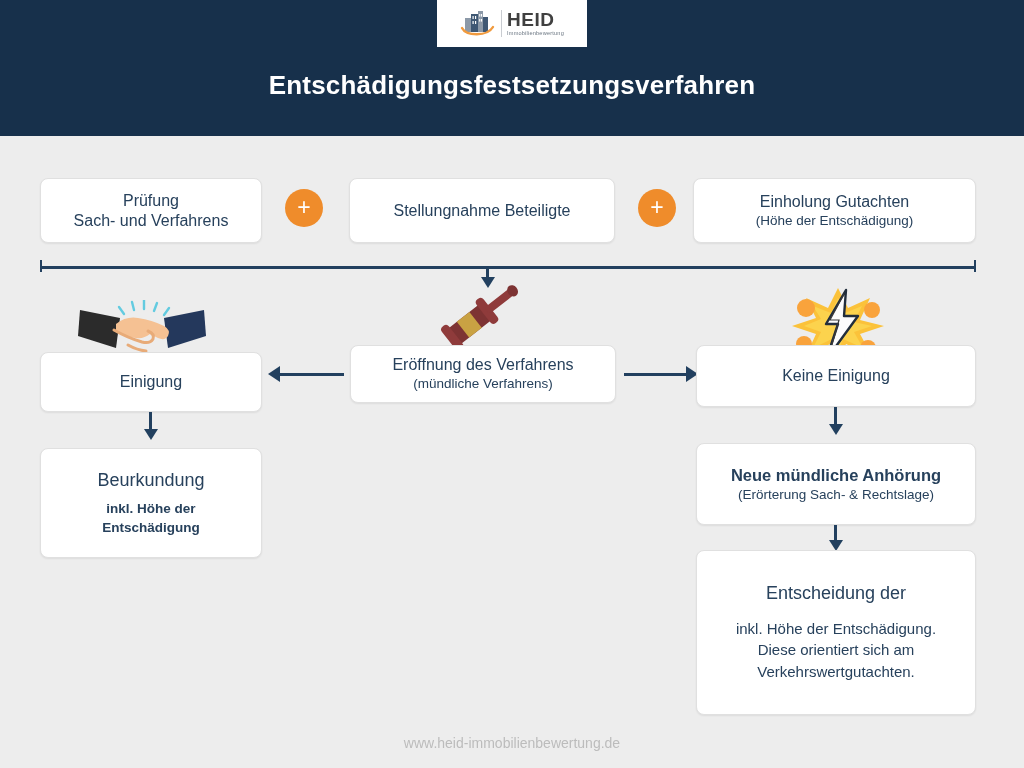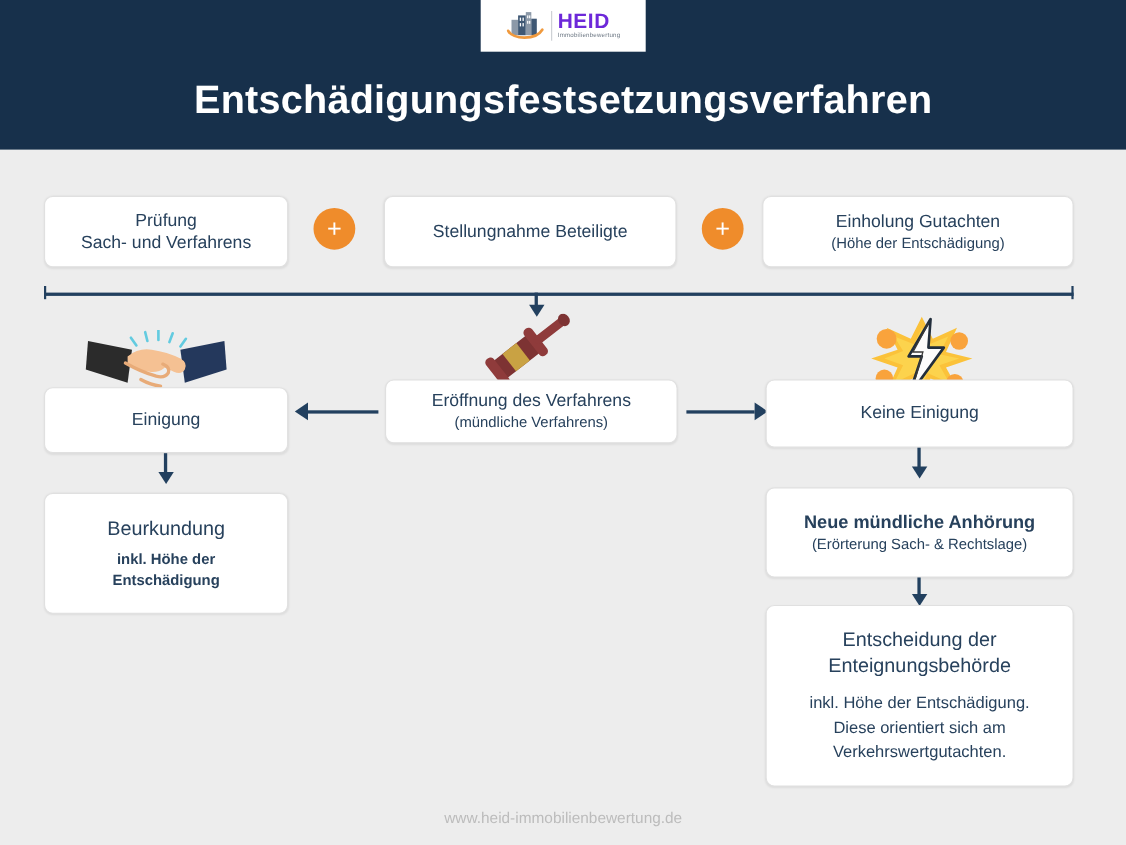--- a/index.html
+++ b/index.html
@@ -17,25 +17,25 @@
     background: #17304b;
   }
   .logo-plate {
     position: absolute; left: 437px; top: 0px; width: 150px; height: 47px;
     background: #ffffff; display: flex; align-items: center; justify-content: center;
   }
   .logo-inner { display: flex; align-items: center; gap: 5px; }
   .logo-mark { position: relative; width: 36px; height: 30px; }
   .logo-text { display: flex; flex-direction: column; align-items: flex-start;
                border-left: 1.5px solid #c9ccd1; padding-left: 5px; }
-  .logo-word { font-size: 19px; font-weight: bold; color: #6d28d9; letter-spacing: .5px; line-height: 1; }
+  .logo-word { font-size: 19px; font-weight: bold; color: #404040; letter-spacing: .5px; line-height: 1; }
   .logo-sub { font-size: 5.6px; color: #6c7783; letter-spacing: .2px; margin-top: 2px; line-height: 1; }
   .page-title {
     position: absolute; left: 0; top: 70px; width: 1024px; text-align: center;
-    color: #ffffff; font-size: 36px; font-weight: bold; letter-spacing: .2px;
+    color: #ffffff; font-size: 26px; font-weight: bold; letter-spacing: .2px;
   }
 
   
   .box {
     position: absolute; background: #ffffff; border: 1px solid #e0e0e0;
     border-radius: 8px; box-shadow: 0 1px 2px rgba(0,0,0,.07);
     display: flex; flex-direction: column; align-items: center; justify-content: center;
     color: #27415c; text-align: center; padding: 6px 10px;
   }
   .line1 { font-size: 16px; line-height: 1.25; }
@@ -218,21 +218,20 @@
   <div class="box" style="left:696px; top:443px; width:280px; height:82px;justify-content:center;">
     <div class="strong1">Neue mündliche Anhörung</div>
     <div class="line2">(Erörterung Sach- &amp; Rechtslage)</div>
   </div>
 
   <div class="vstem" style="left:834px; top:525px; height:16px;"></div>
   <div class="arrow-down" style="left:829px; top:540px;"></div>
 
   <div class="box" style="left:696px; top:550px; width:280px; height:165px;">
     <div class="big-title">Entscheidung der</div>
-    <div class="big-title">Enteignungsbehörde</div>
     <div class="body-txt">inkl. Höhe der Entschädigung.</div>
     <div class="body-txt" style="margin-top:0;text-align:center;">Diese orientiert sich am</div>
     <div class="body-txt" style="margin-top:0;">Verkehrswertgutachten.</div>
   </div>
 
   <div class="footer">www.heid-immobilienbewertung.de</div>
 
 </div>
 
 </body></html>

